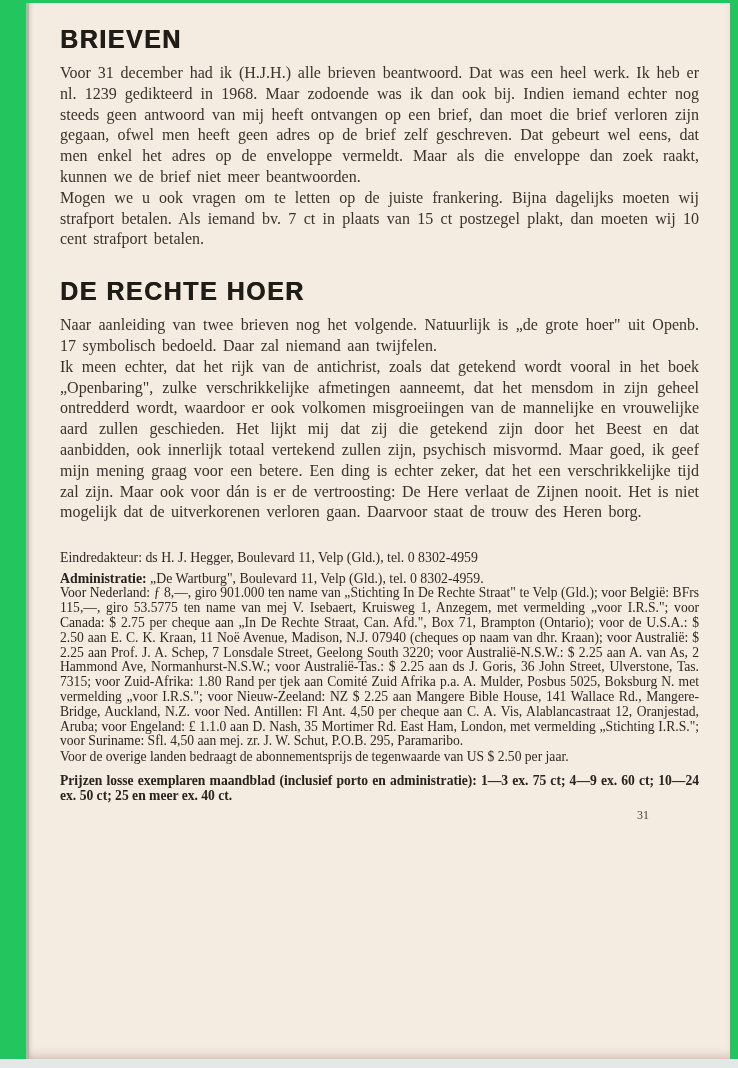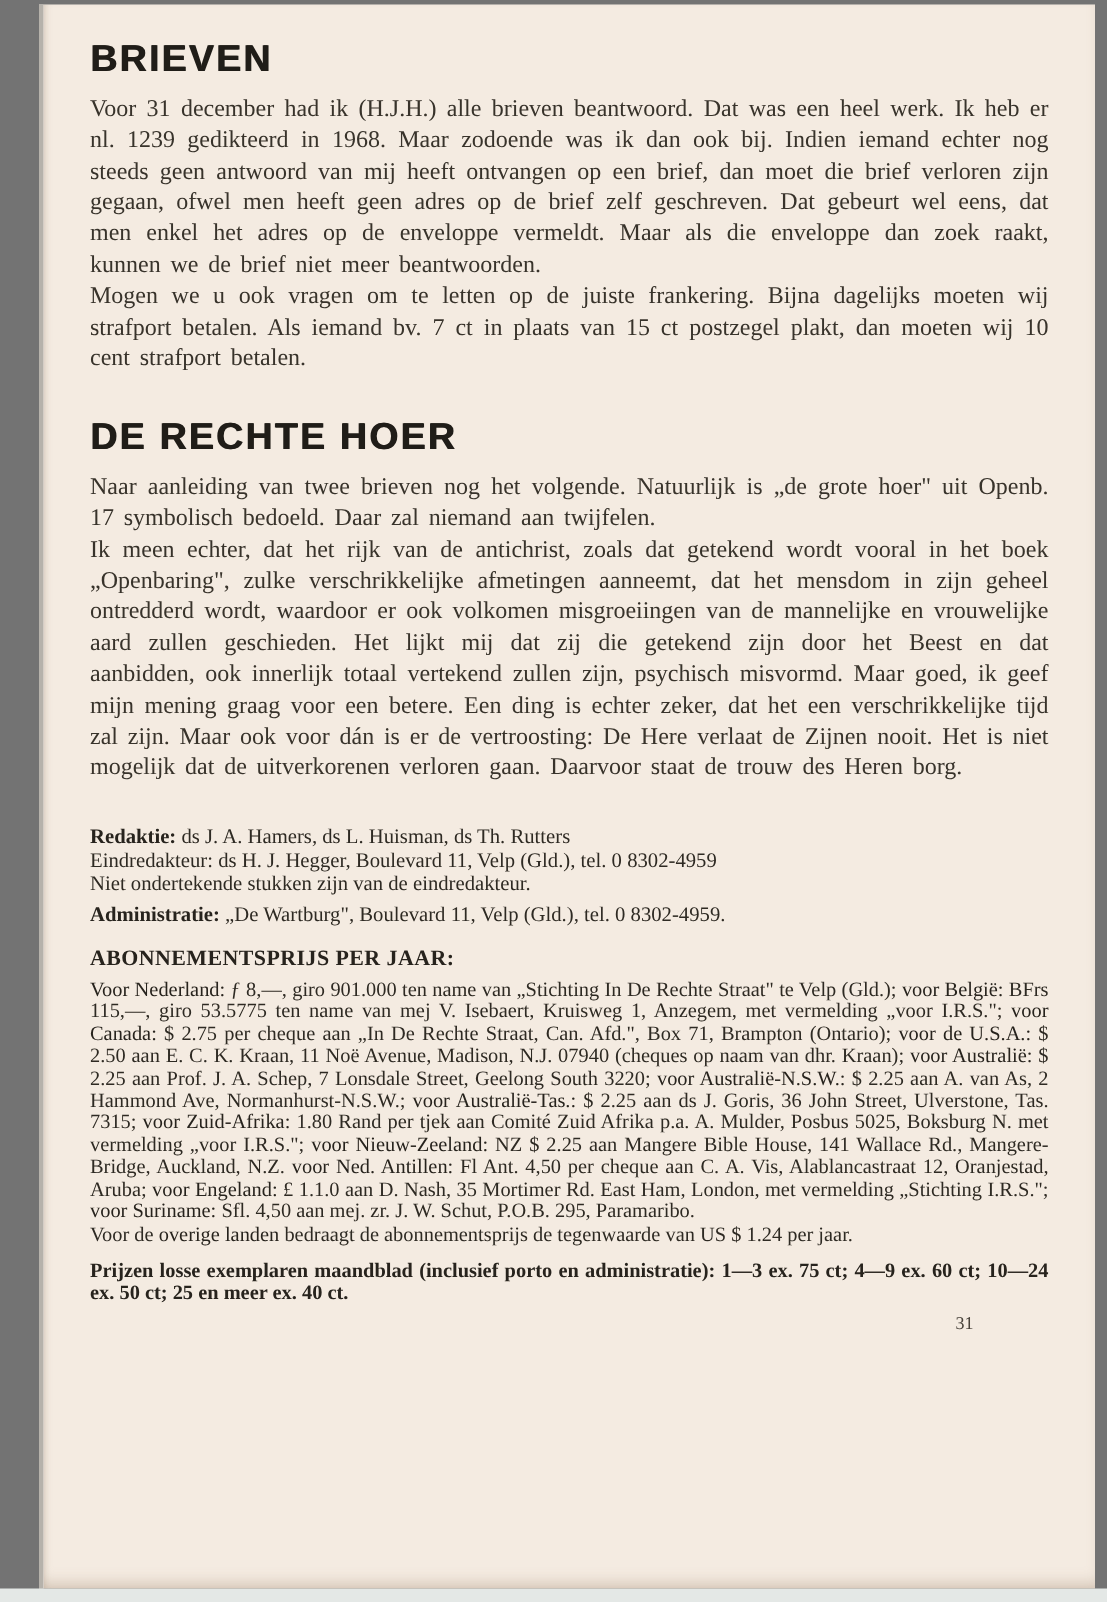--- a/index.html
+++ b/index.html
@@ -1,21 +1,21 @@
 <!DOCTYPE html>
 <html><head>
 <meta charset="utf-8">
 <style>
   html,body{margin:0;padding:0;}
   body{
     width:738px;height:1068px;overflow:hidden;
     background:#fcfcfb;
     font-family:"Liberation Serif",serif;
   }
-  .scan{position:relative;width:738px;height:1068px;background:#737373;}
+  .scan{position:relative;width:738px;height:1068px;background:#22c55e;}
   .bottom-strip{position:absolute;left:0;bottom:0;width:738px;height:9px;background:#e4e8e6;}
   .paper{
     position:absolute;left:26px;top:3px;width:701px;height:1056px;
     background:#f4ebe1;
     border-left:3px solid #b6b2ab;
     box-shadow:inset 0 -8px 10px -5px rgba(150,120,95,.35), inset 3px 0 5px -3px rgba(120,100,80,.3);
   }
   .content{position:absolute;left:31px;top:22px;width:639px;color:#36312a;}
   .heading{
     font-family:"Liberation Sans",sans-serif;font-weight:bold;
@@ -55,29 +55,26 @@
       <section class="section">
         <h1 class="heading">DE RECHTE HOER</h1>
         <div>
             <p class="body-par">Naar aanleiding van twee brieven nog het volgende. Natuurlijk is „de grote hoer" uit Openb. 17 symbolisch bedoeld. Daar zal niemand aan twijfelen.</p>
             <p class="body-par">Ik meen echter, dat het rijk van de antichrist, zoals dat getekend wordt vooral in het boek „Openbaring", zulke verschrikkelijke afmetingen aanneemt, dat het mensdom in zijn geheel ontredderd wordt, waardoor er ook volkomen misgroeiingen van de mannelijke en vrouwelijke aard zullen geschieden. Het lijkt mij dat zij die getekend zijn door het Beest en dat aanbidden, ook innerlijk totaal vertekend zullen zijn, psychisch misvormd. Maar goed, ik geef mijn mening graag voor een betere. Een ding is echter zeker, dat het een verschrikkelijke tijd zal zijn. Maar ook voor dán is er de vertroosting: De Here verlaat de Zijnen nooit. Het is niet mogelijk dat de uitverkorenen verloren gaan. Daarvoor staat de trouw des Heren borg.</p>
           </div>
       </section>
 
       <section>
         <div class="colofon">
-            <p class="colofon-line"><b>Redaktie:</b><span> ds J. A. Hamers, ds L. Huisman, ds Th. Rutters</span></p>
             <p class="colofon-line"><span>Eindredakteur: ds H. J. Hegger, Boulevard 11, Velp (Gld.), tel. 0 8302-4959</span></p>
-            <p class="colofon-line"><span>Niet ondertekende stukken zijn van de eindredakteur.</span></p>
             <p class="colofon-line spaced"><b>Administratie:</b><span> „De Wartburg", Boulevard 11, Velp (Gld.), tel. 0 8302-4959.</span></p>
           </div>
 
-        <h2 class="sub-heading">ABONNEMENTSPRIJS PER JAAR:</h2>
         <p class="sub-par"><b>Voor Nederland:</b> ƒ 8,—, giro 901.000 ten name van „Stichting In De Rechte Straat" te Velp (Gld.); <b>voor België:</b> BFrs 115,—, giro 53.5775 ten name van mej V. Isebaert, Kruisweg 1, Anzegem, met vermelding „voor I.R.S."; <b>voor Canada:</b> $ 2.75 per cheque aan „In De Rechte Straat, Can. Afd.", Box 71, Brampton (Ontario); <b>voor de U.S.A.:</b> $ 2.50 aan E. C. K. Kraan, 11 Noë Avenue, Madison, N.J. 07940 (cheques op naam van dhr. Kraan); <b>voor Australië:</b> $ 2.25 aan Prof. J. A. Schep, 7 Lonsdale Street, Geelong South 3220; <b>voor Australië-N.S.W.:</b> $ 2.25 aan A. van As, 2 Hammond Ave, Normanhurst-N.S.W.; <b>voor Australië-Tas.:</b> $ 2.25 aan ds J. Goris, 36 John Street, Ulverstone, Tas. 7315; <b>voor Zuid-Afrika:</b> 1.80 Rand per tjek aan Comité Zuid Afrika p.a. A. Mulder, Posbus 5025, Boksburg N. met vermelding „voor I.R.S."; <b>voor Nieuw-Zeeland:</b> NZ $ 2.25 aan Mangere Bible House, 141 Wallace Rd., Mangere-Bridge, Auckland, N.Z. <b>voor Ned. Antillen:</b> Fl Ant. 4,50 per cheque aan C. A. Vis, Alablancastraat 12, Oranjestad, Aruba; <b>voor Engeland:</b> £ 1.1.0 aan D. Nash, 35 Mortimer Rd. East Ham, London, met vermelding „Stichting I.R.S."; <b>voor Suriname:</b> Sfl. 4,50 aan mej. zr. J. W. Schut, P.O.B. 295, Paramaribo.</p>
-        <p class="sub-par other-par"><span>Voor de </span><b>overige landen</b><span> bedraagt de abonnementsprijs de tegenwaarde van US $ 1.24 per jaar.</span></p>
+        <p class="sub-par other-par"><span>Voor de </span><b>overige landen</b><span> bedraagt de abonnementsprijs de tegenwaarde van US $ 2.50 per jaar.</span></p>
         <p class="sub-par loose-par">Prijzen losse exemplaren maandblad (inclusief porto en administratie): 1—3 ex. 75 ct; 4—9 ex. 60 ct; 10—24 ex. 50 ct; 25 en meer ex. 40 ct.</p>
       </section>
 
       <div class="page-number">31</div>
 
     </div>
   </div>
   <div class="bottom-strip"></div>
 </div>
 

